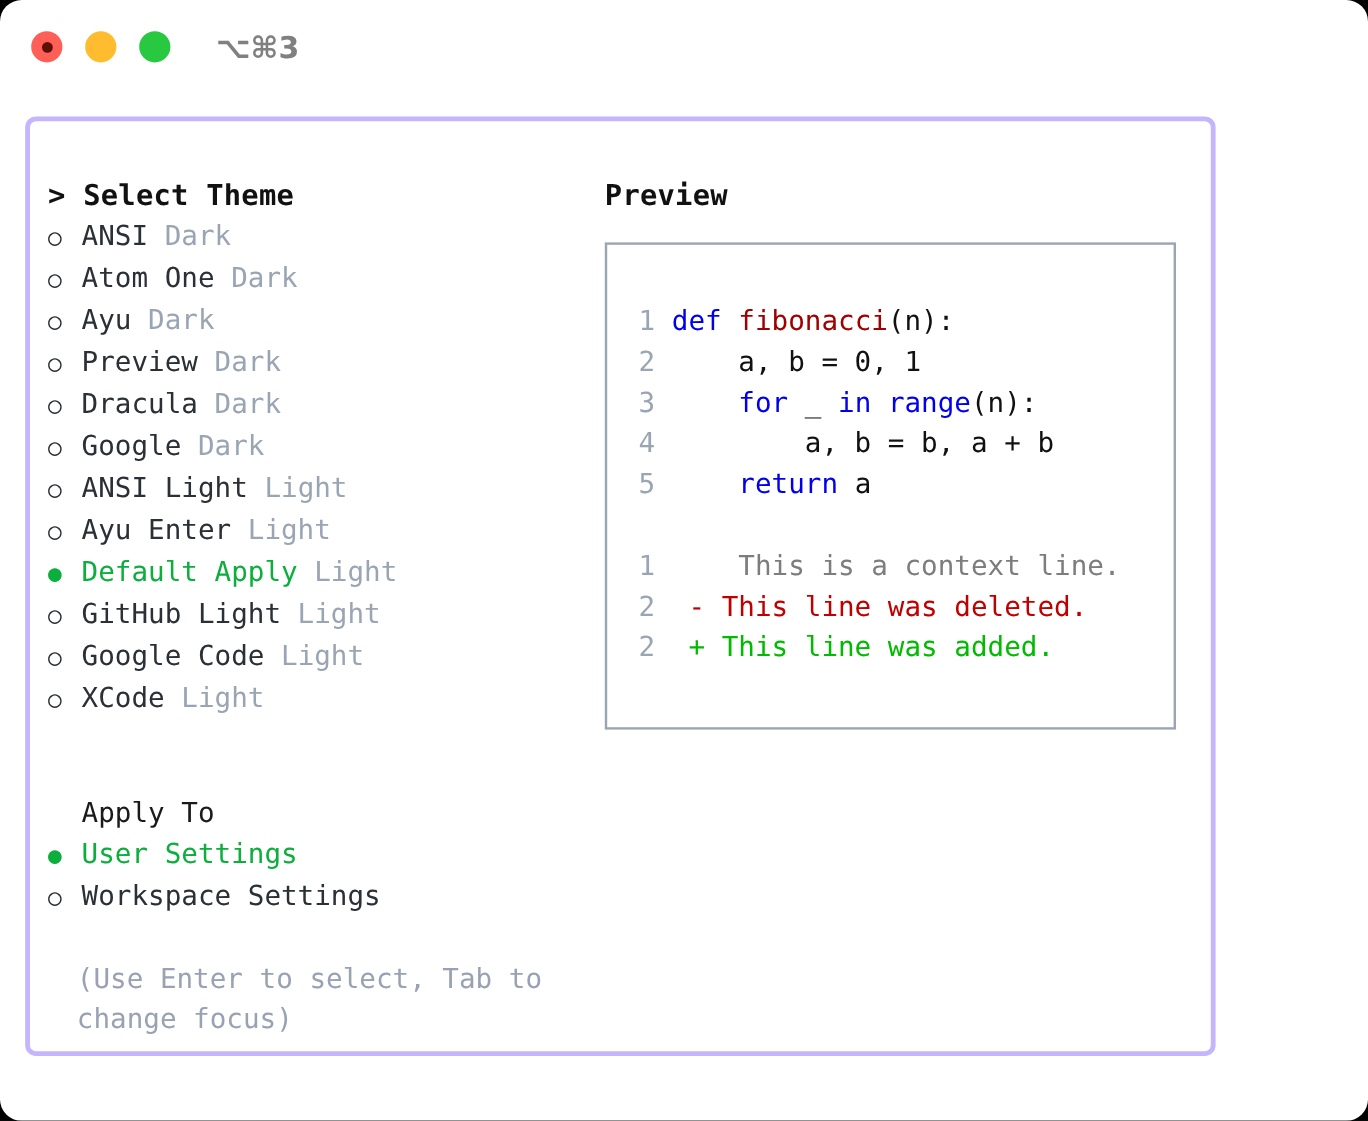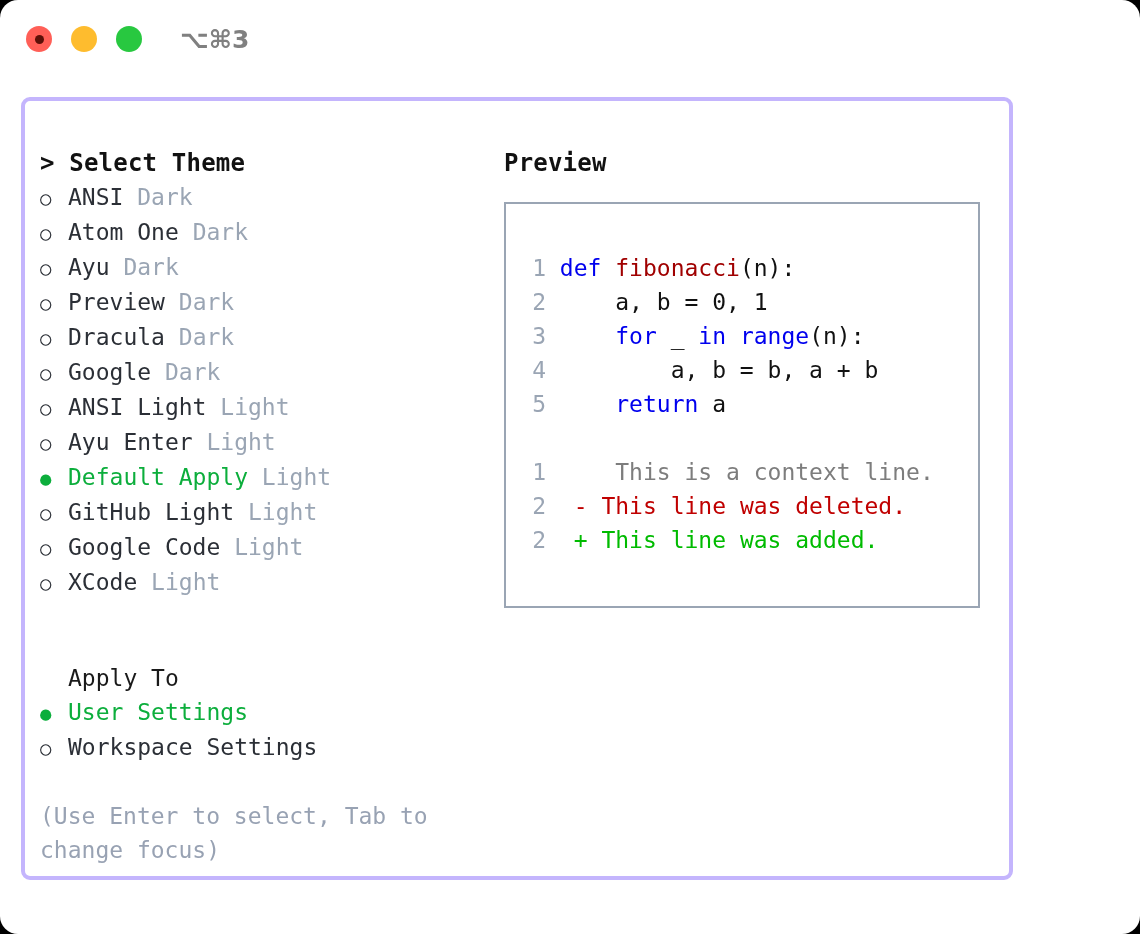--- a/index.html
+++ b/index.html
@@ -150,20 +150,21 @@
   .opt.selected .name   { color: #0cae3c; }
 
   
   .hint {
     margin-top: 34px;
     font-size: 23px;
     line-height: 34px;
     color: #98a2b3;
     width: 410px;
     white-space: pre-wrap;
+    margin-left: 24px;
   }
 
   
   .preview-box {
     margin-top: 22px;
     width: 476px;
     height: 406px;
     border: 2px solid #9aa5b4;
     box-sizing: border-box;
     background: #ffffff;

